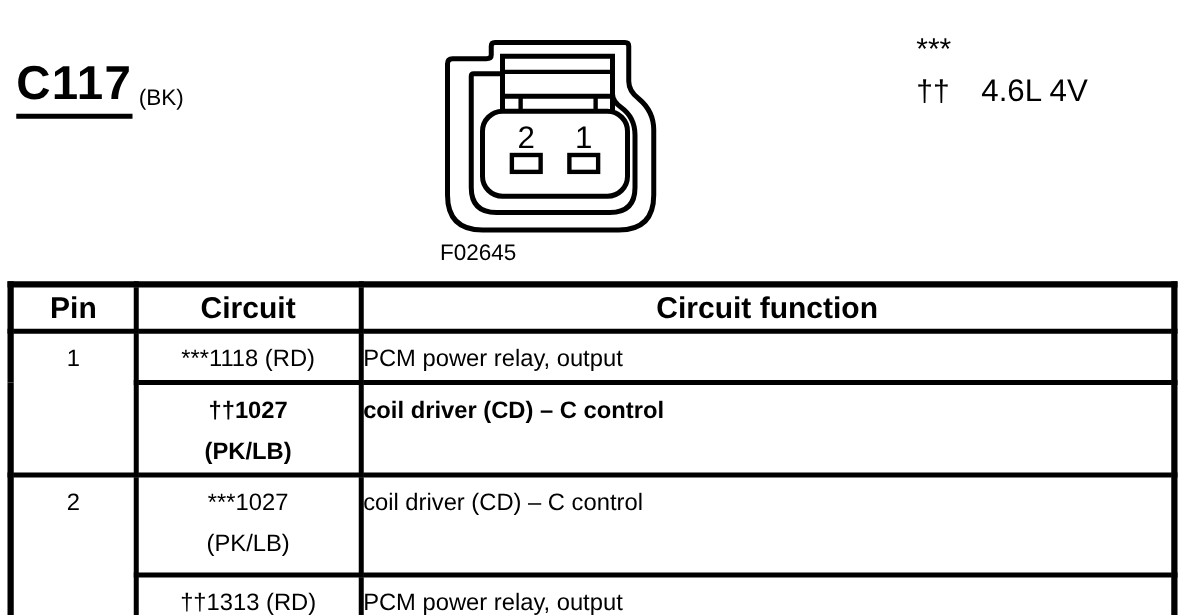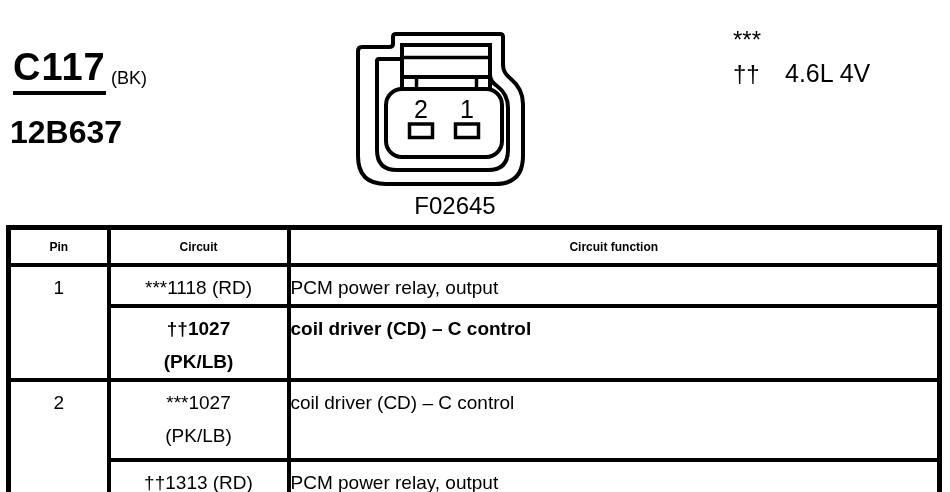--- a/index.html
+++ b/index.html
@@ -16,46 +16,45 @@
   .connector-color{position:absolute;left:111px;top:44px;font-size:18px;}
   .part-number{position:absolute;left:10px;top:92px;font-size:32px;font-weight:bold;line-height:1.0;}
   .description{position:absolute;left:9px;top:141px;font-size:18px;}
   
   .legend{position:absolute;left:733px;top:2px;}
   .legend-row{display:flex;align-items:baseline;height:33px;}
   .legend-symbol{display:inline-block;width:52px;font-size:24px;text-align:left;}
   .legend-label{font-size:25px;}
   
   .connector-svg{position:absolute;left:352px;top:0px;}
-  .figure-number{position:absolute;left:352px;top:168px;width:206px;text-align:center;font-size:24px;}
+  .figure-number{position:absolute;left:352px;top:168px;width:206px;text-align:left;font-size:18px;}
   
   table.pinout{
     position:absolute;left:6px;top:201px;width:931px;
     border-collapse:collapse;table-layout:fixed;
     border:5px solid #000;
   }
   table.pinout th, table.pinout td{border:4px solid #000;overflow:hidden;}
   table.pinout th{
-    font-size:12px;font-weight:bold;text-align:center;vertical-align:middle;height:33px;padding:0;
+    font-size:24px;font-weight:bold;text-align:center;vertical-align:middle;height:33px;padding:0;
   }
   table.pinout td{
     font-size:19px;line-height:33px;vertical-align:top;
     text-align:center;padding:4px 0 0 0;
   }
   table.pinout td.fn{text-align:left;}
   .cl{display:block;}
 </style>
 </head>
 <body>
 
 <div id="canvas">
 
   <div class="connector-id">C117</div>
   <div class="connector-color">(BK)</div>
-  <div class="part-number">12B637</div>
 
   <div class="legend">
     <div class="legend-row">
       <span class="legend-symbol">***</span>
     </div>
     <div class="legend-row">
       <span class="legend-symbol">††</span>
       <span class="legend-label">4.6L 4V</span>
     </div>
   </div>

